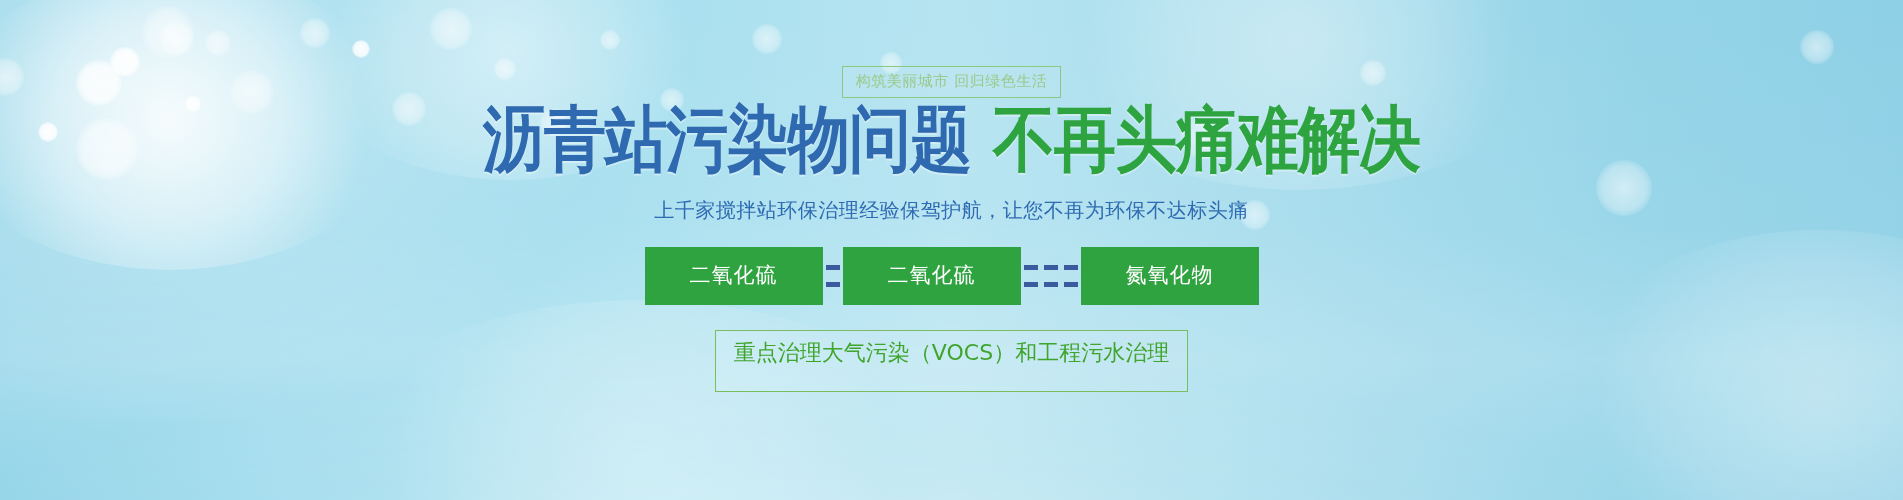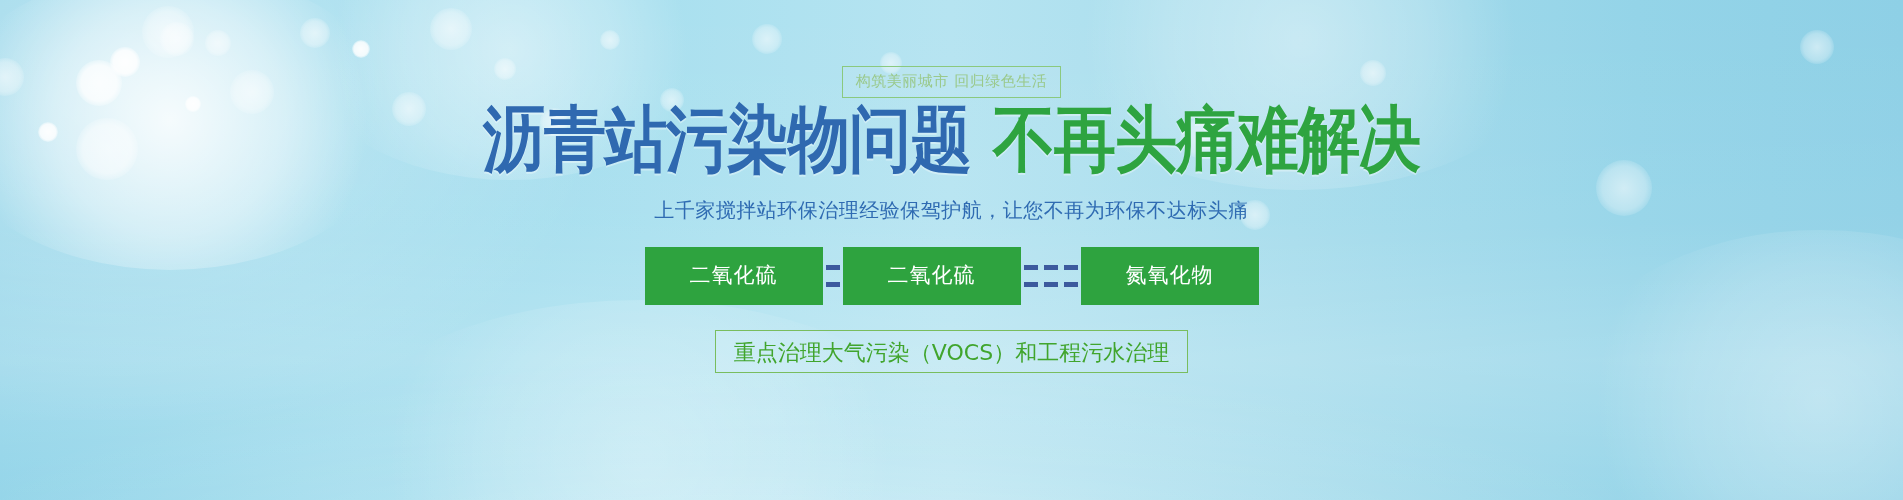--- a/index.html
+++ b/index.html
@@ -182,21 +182,21 @@
 
   .sep i.top { top: 18px; }
   .sep i.bottom { bottom: 18px; }
 
   .footnote {
     margin-top: 25px;
     border: 1px solid #79bd5e;
     color: #41a52d;
     font-size: 22px;
     line-height: 1;
-    padding: 11px 18px 8px;
+    padding: 11px 18px 27px;
     white-space: nowrap;
     background: rgba(255,255,255,0.10);
   }
 </style>
 </head>
 <body>
 
 <div class="banner">
 
   <div class="sky-layer">

